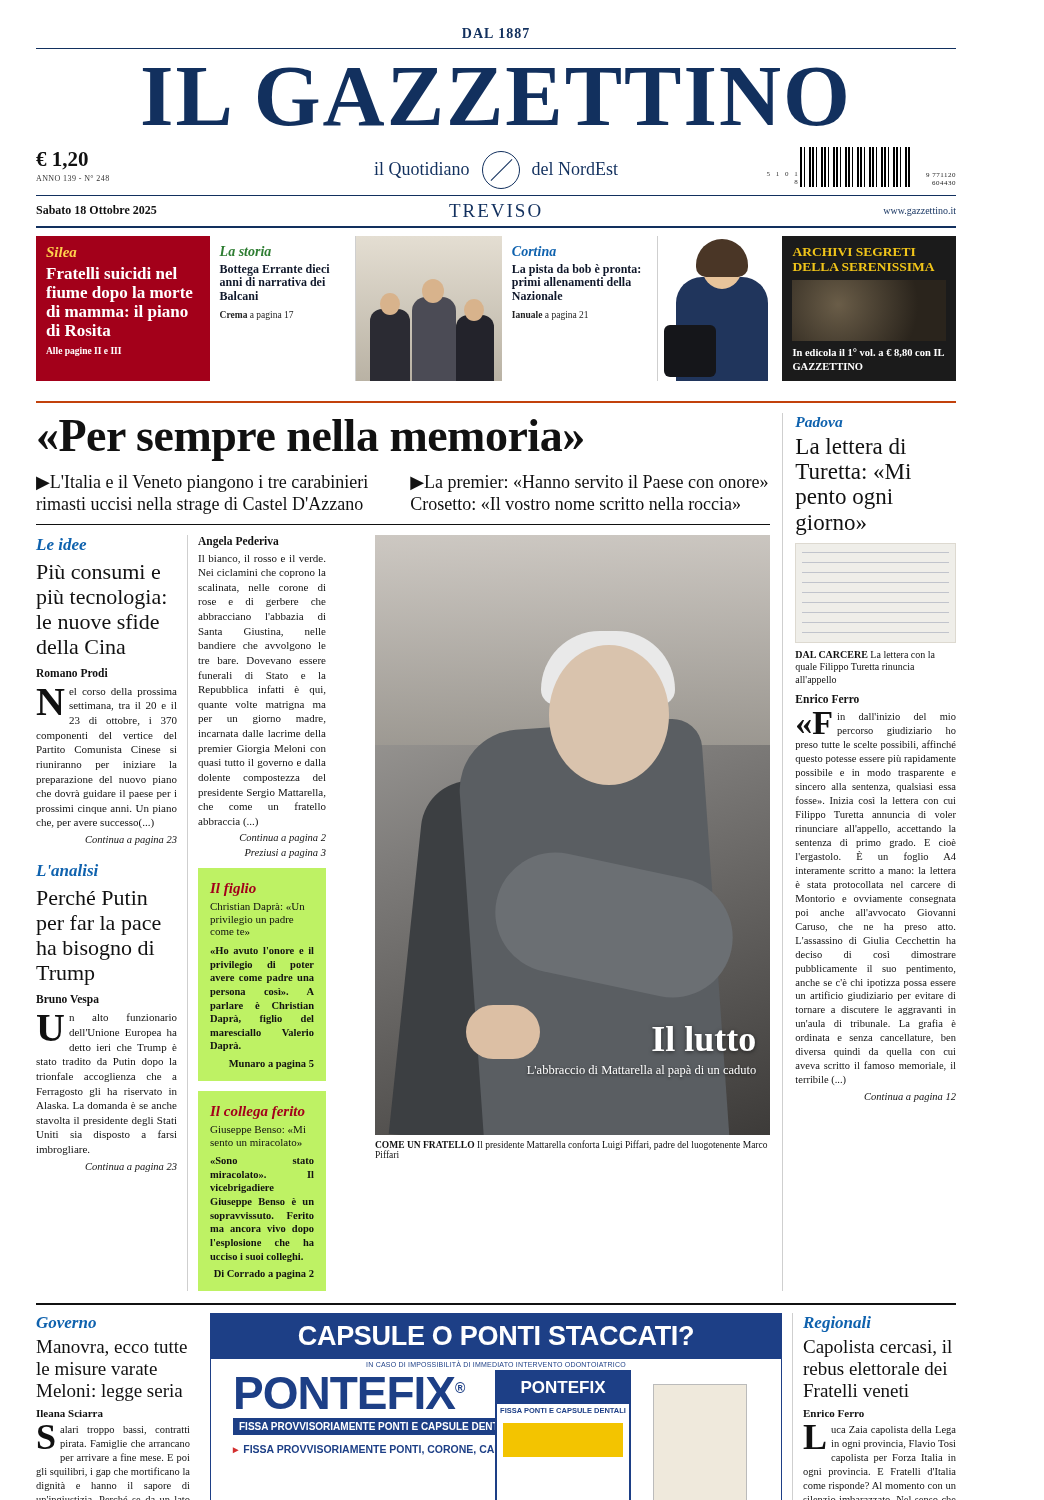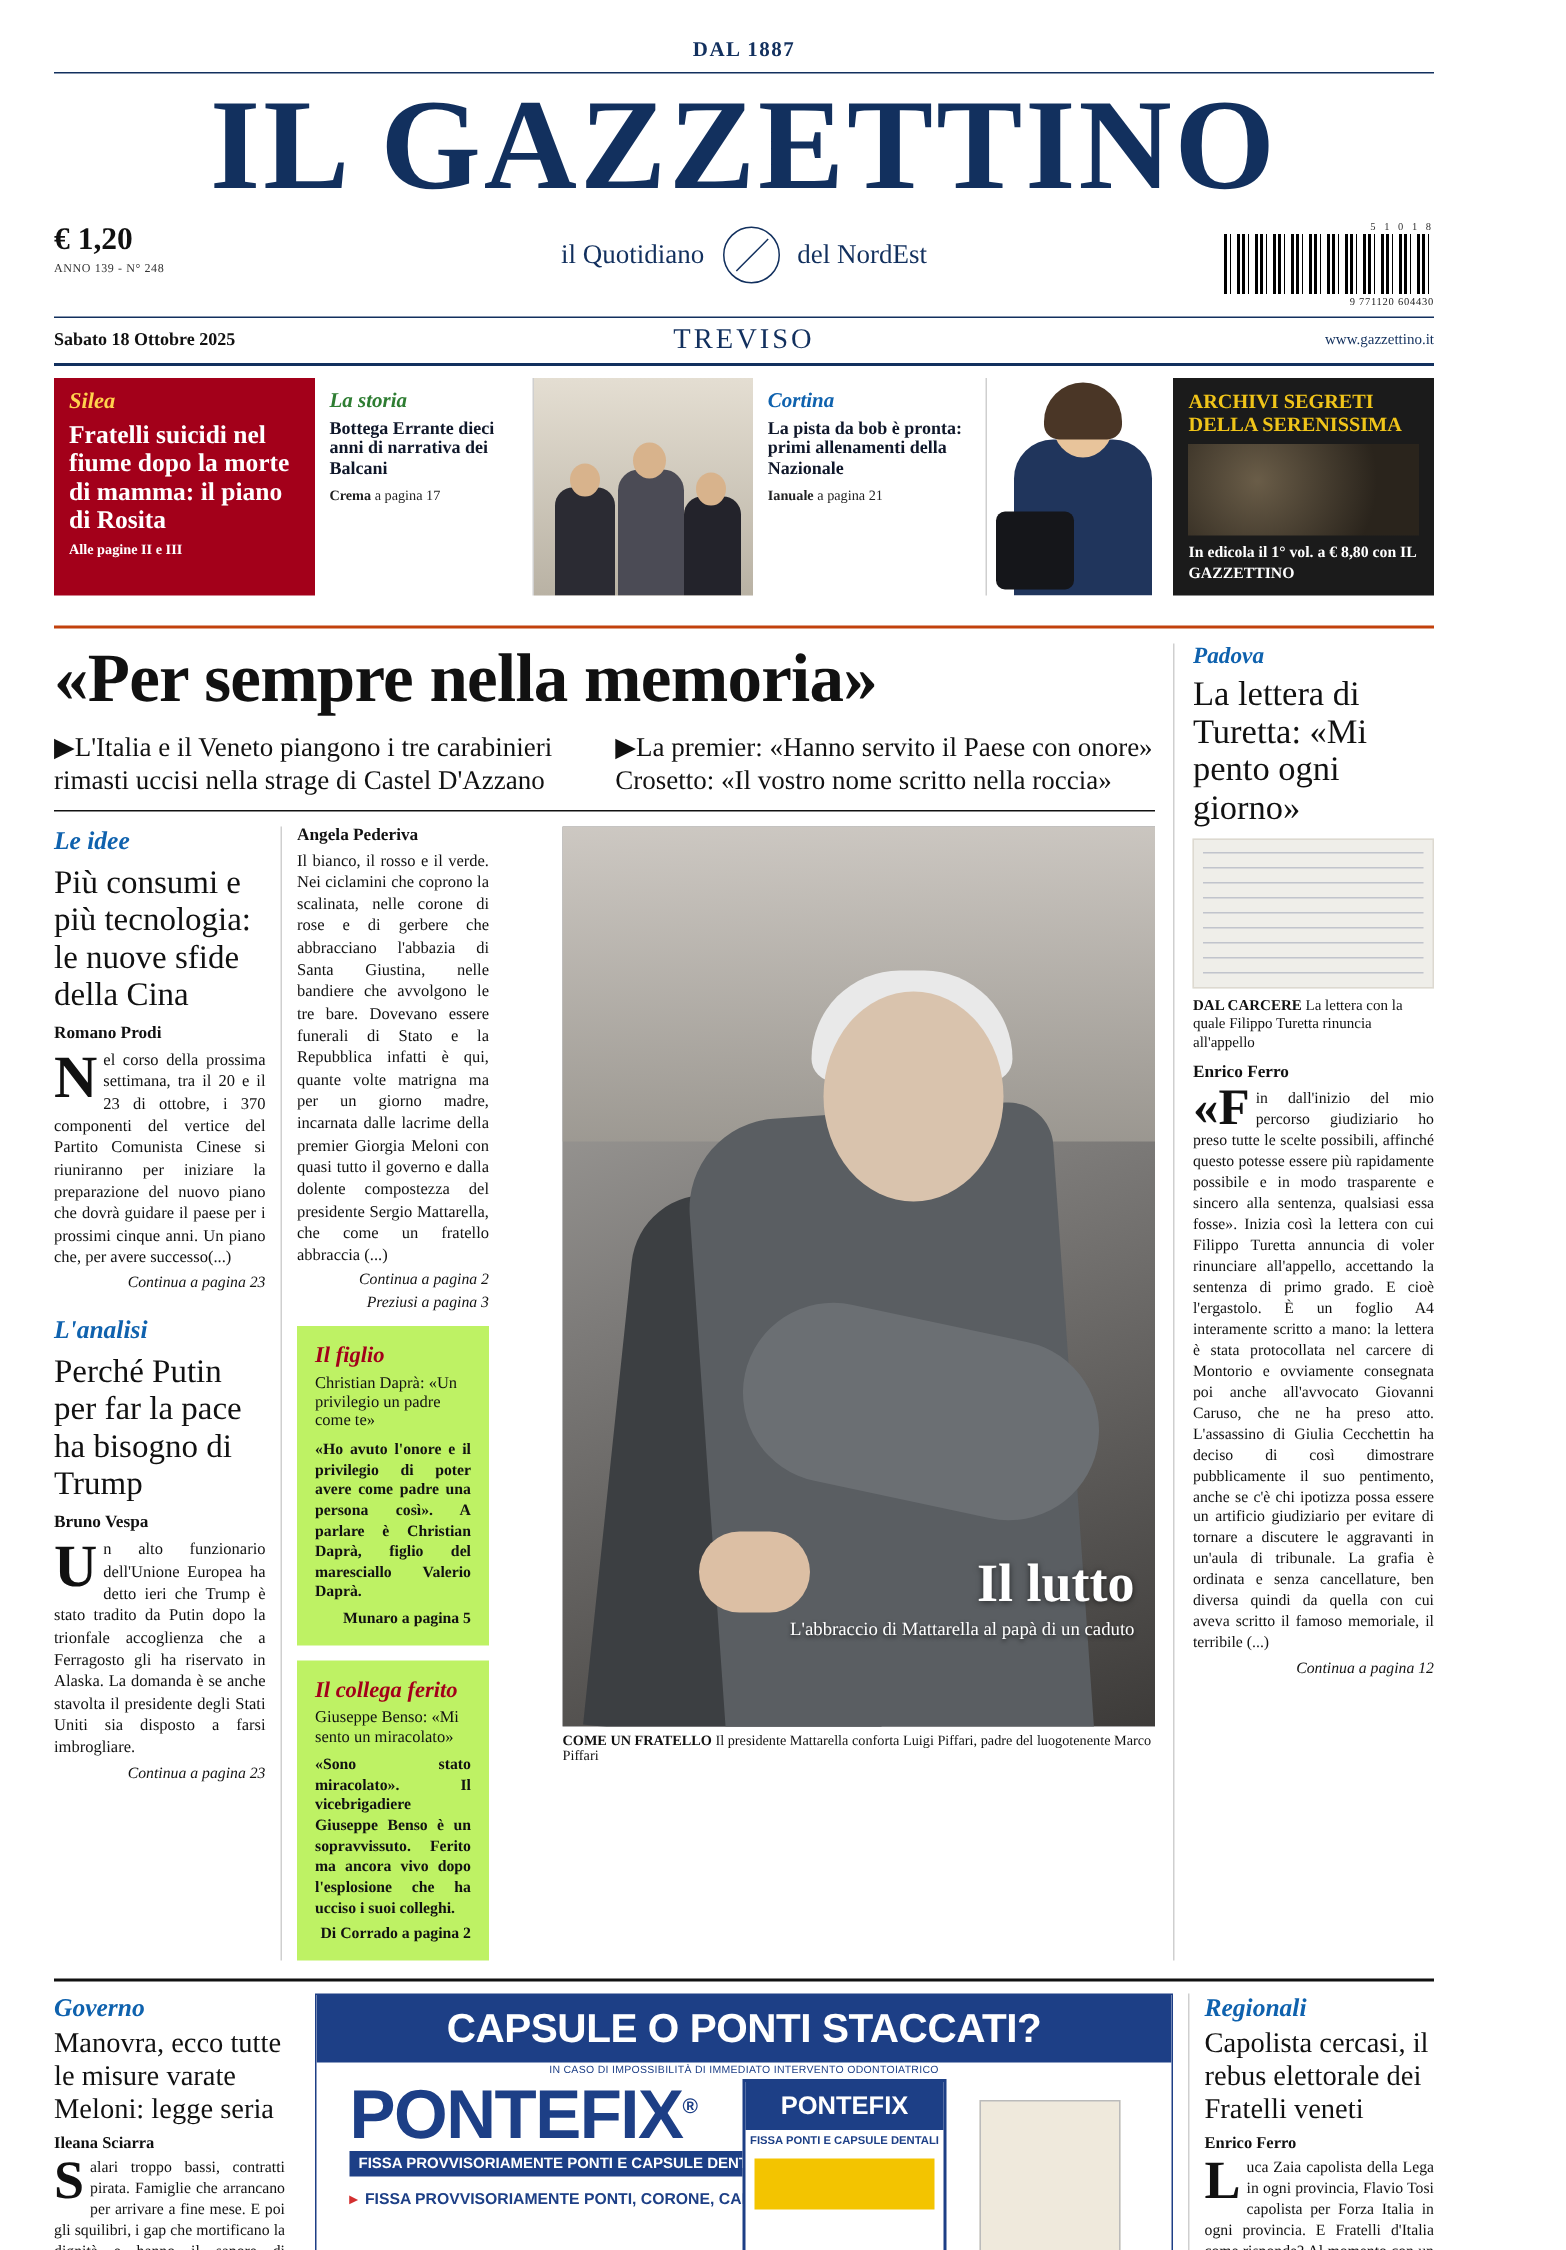--- a/index.html
+++ b/index.html
@@ -23,21 +23,21 @@
   .masthead-row{display:flex;align-items:flex-start;margin-top:6px;}
   .price-col{width:190px;}
   .price{font-size:21px;font-weight:bold;color:#111;font-family:"Liberation Serif",serif;}
   .anno{font-size:8px;color:#333;letter-spacing:.4px;margin-top:2px;}
   .slogan{flex:1;text-align:center;font-size:18px;color:#12305e;font-family:"Liberation Serif",serif;
     display:flex;align-items:center;justify-content:center;gap:12px;padding-top:4px;}
   .compass{width:38px;height:38px;position:relative;}
   .compass:before{content:"";position:absolute;inset:0;border:1px solid #12305e;border-radius:50%;}
   .compass:after{content:"";position:absolute;left:50%;top:4px;bottom:4px;width:1px;background:#12305e;
     transform:rotate(45deg);transform-origin:center;}
-  .barcode-col{width:190px;display:flex;flex-direction:column;align-items:flex-end;text-align:right;}
+  .barcode-col{width:190px;display:flex;flex-direction:row;align-items:flex-end;text-align:right;}
   .bc-num{font-size:7px;color:#333;letter-spacing:2px;margin-bottom:1px;}
   .barcode{width:140px;height:40px;
     background:repeating-linear-gradient(90deg,#000 0 2px,#fff 2px 4px,#000 4px 5px,#fff 5px 9px,#000 9px 11px,#fff 11px 12px);}
   .bc-text{font-size:7px;color:#222;margin-top:1px;letter-spacing:.5px;}
 
   .daterow{display:flex;align-items:center;border-top:1px solid #12305e;border-bottom:2px solid #12305e;
     margin-top:6px;padding:4px 0;}
   .date{width:250px;font-size:12px;font-weight:bold;color:#111;}
   .edition{flex:1;text-align:center;font-size:19px;letter-spacing:2px;color:#12305e;font-weight:normal;}
   .site{width:250px;text-align:right;font-size:10px;color:#12305e;}

